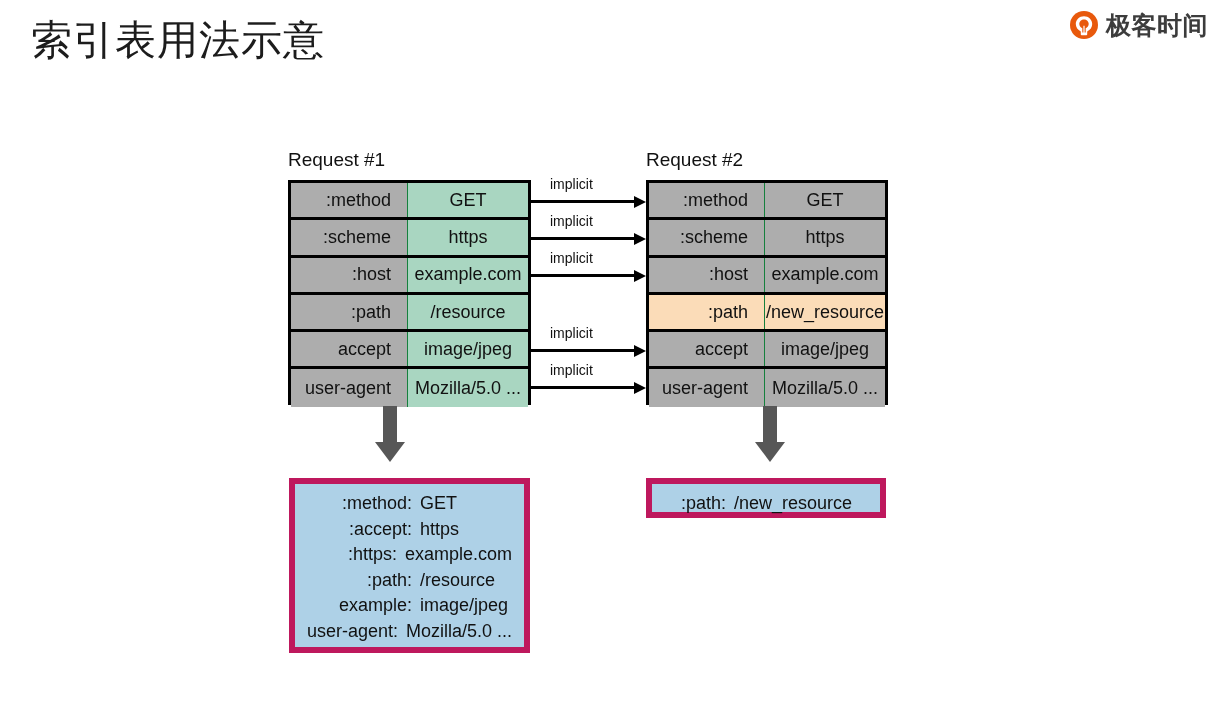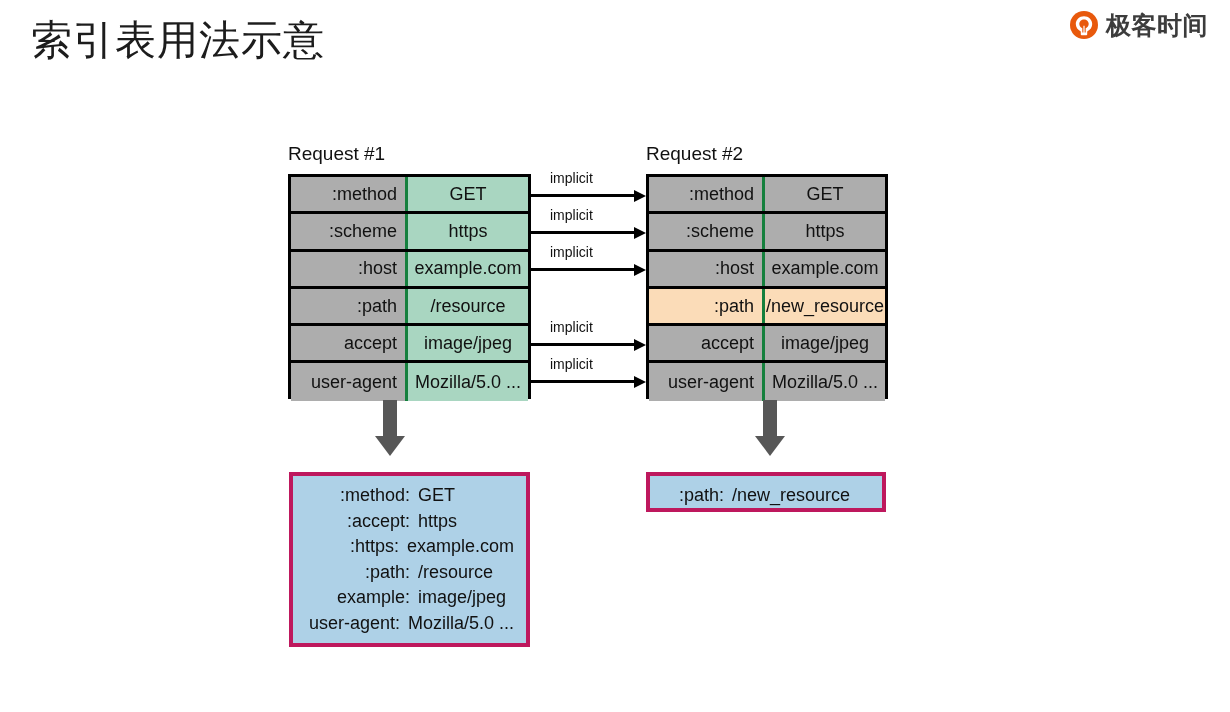--- a/index.html
+++ b/index.html
@@ -49,21 +49,21 @@
     color: #3c3c3c;
     font-weight: 600;
     letter-spacing: 0.5px;
     white-space: nowrap;
   }
 
   
   #diagram {
     position: absolute;
     left: 0;
-    top: 2px;
+    top: 8px;
     width: 1230px;
     height: 576px;
     border-radius: 7px;
   }
 
   .req-title {
     position: absolute;
     font-size: 19px;
     line-height: 22px;
     color: #111;
@@ -88,22 +88,22 @@
     box-sizing: border-box;
     display: flex;
     align-items: center;
     font-size: 18px;
     color: #111;
     overflow: hidden;
     white-space: nowrap;
   }
   .req-cell.key {
     justify-content: flex-end;
-    padding-right: 8px;
-    border-right: 3px solid #15803d;
+    padding-right: 16px;
+    border-right: 1px solid #15803d;
   }
   .req-cell.val {
     justify-content: center;
     padding: 0 4px;
   }
   
   #table-req1 { left: 288px; top: 172px; width: 243px; height: 225px; }
   #table-req1 .req-cell.key { width: 117px; background: #adadad; }
   #table-req1 .req-cell.val { width: 120px; background: #a9d6c1; }
   
@@ -165,21 +165,21 @@
   .frame-caption {
     position: absolute;
     font-size: 19px;
     line-height: 22px;
     color: #111;
     white-space: nowrap;
   }
   .frame-box {
     position: absolute;
     background: #aed1e7;
-    border: 4px solid #be185d;
+    border: 6px solid #be185d;
     box-sizing: border-box;
     padding: 7px 12px 9px 12px;
   }
   .frame-line {
     display: flex;
     font-size: 18px;
     line-height: 25.5px;
     color: #111;
     white-space: nowrap;
   }

